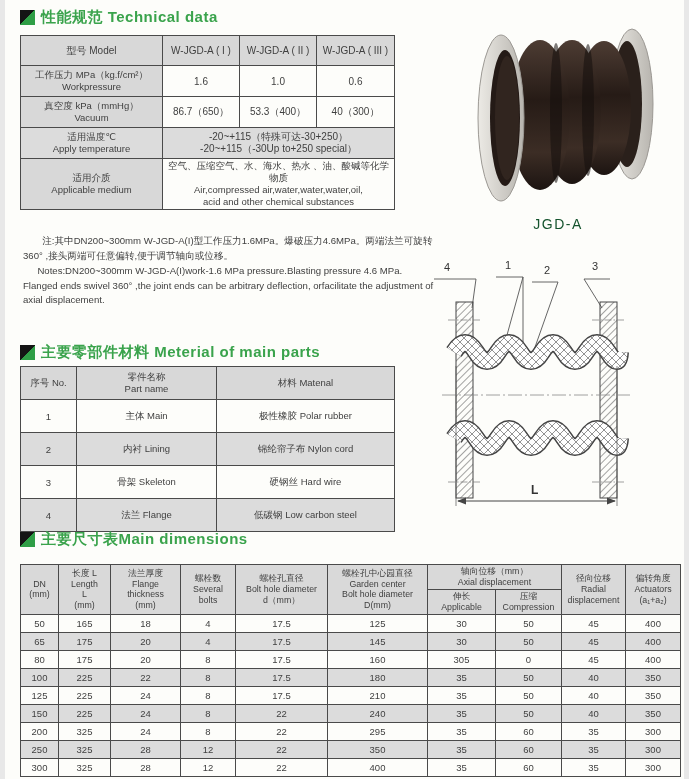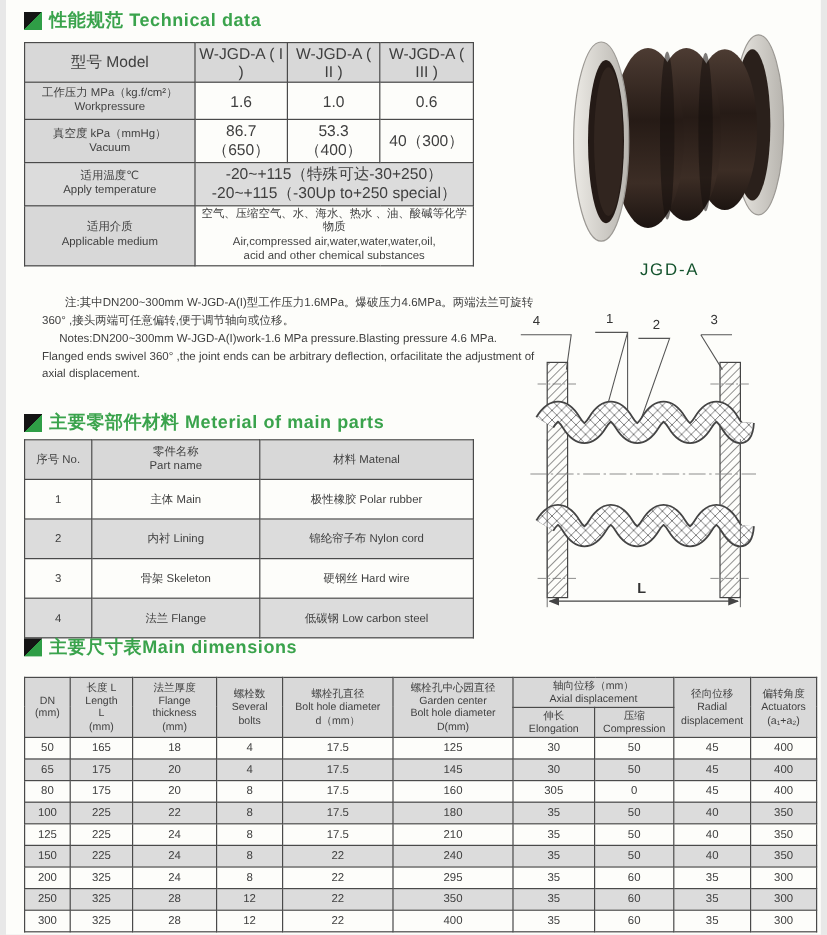--- a/index.html
+++ b/index.html
@@ -10,40 +10,40 @@
   }
   .sec-header{position:absolute;display:flex;align-items:center;gap:6px;}
   .sec-icon{width:15px;height:15px;background:linear-gradient(135deg,#141414 50%,#2f9e46 50%);flex:0 0 auto;}
   .sec-title{color:#3aa34c;font-size:15px;font-weight:bold;letter-spacing:.5px;white-space:nowrap;}
   table{border-collapse:collapse;table-layout:fixed;position:absolute;}
   td,th{border:1px solid #4a4a4a;text-align:center;vertical-align:middle;
         font-weight:normal;padding:1px 2px;color:#3f3f3f;}
   .pre{white-space:pre-line;line-height:1.25;}
   
   .ttable{left:15px;top:35px;width:374px;}
-  .ttable td{font-size:13px;}
+  .ttable td{font-size:10px;}
   .ttable .lbl{background:#d8d8d8;font-size:9.5px;margin-left:48px;}
   .ttable .hdr td{background:#d8d8d8;height:27px;}
   .ttable .alt td{background:#dcdcdc;}
   .ttable tr td{height:28px;}
   .ttable tr.tall td{height:42px;}
   
   .ptable{left:15px;top:366px;width:374px;}
   .ptable td,.ptable th{font-size:9.5px;height:30px;}
   .ptable th{background:#d8d8d8;}
   .ptable .alt td{background:#dcdcdc;}
   
   .dtable{left:15px;top:564px;width:660px;}
   .dtable th{background:#d9d9d9;font-size:8.8px;line-height:1.25;padding:1px 1px;}
   .dtable thead tr:first-child th{height:20px;}
   .dtable thead tr:last-child th{height:22px;}
   .dtable tbody td{font-size:9.5px;height:17px;padding:0 2px;}
   .dtable tbody tr:nth-child(even) td{background:#dcdcdc;}
   
-  .notes{position:absolute;left:18px;top:246px;width:414px;font-size:9.6px;line-height:1.55;margin-left:12px;}
+  .notes{position:absolute;left:18px;top:234px;width:414px;font-size:9.6px;line-height:1.55;}
   .notes p{margin:0;}
   .notes .zh{text-indent:2em;}
   .notes .en{text-indent:1.5em;}
   
   .photo{position:absolute;left:438px;top:16px;width:230px;height:198px;}
   .photo-caption{position:absolute;left:438px;top:216px;width:230px;text-align:center;
                  font-size:14px;letter-spacing:1.5px;color:#14532d;}
   .drawing{position:absolute;left:423px;top:254px;width:264px;height:272px;}
   svg text{font-family:"Liberation Sans","DejaVu Sans",sans-serif;}
 </style>
@@ -271,21 +271,21 @@
 Axial displacement</th>
         <th rowspan="2" class="pre">径向位移
 Radial
 displacement</th>
         <th rowspan="2" class="pre">偏转角度
 Actuators
 (a₁+a₂)</th>
       </tr>
       <tr>
         <th class="pre">伸长
-Elongation</th>
+Applicable</th>
         <th class="pre">压缩
 Compression</th>
       </tr>
     </thead>
     <tbody>
         <tr>
           <td>50</td>
           <td>165</td>
           <td>18</td>
           <td>4</td>

